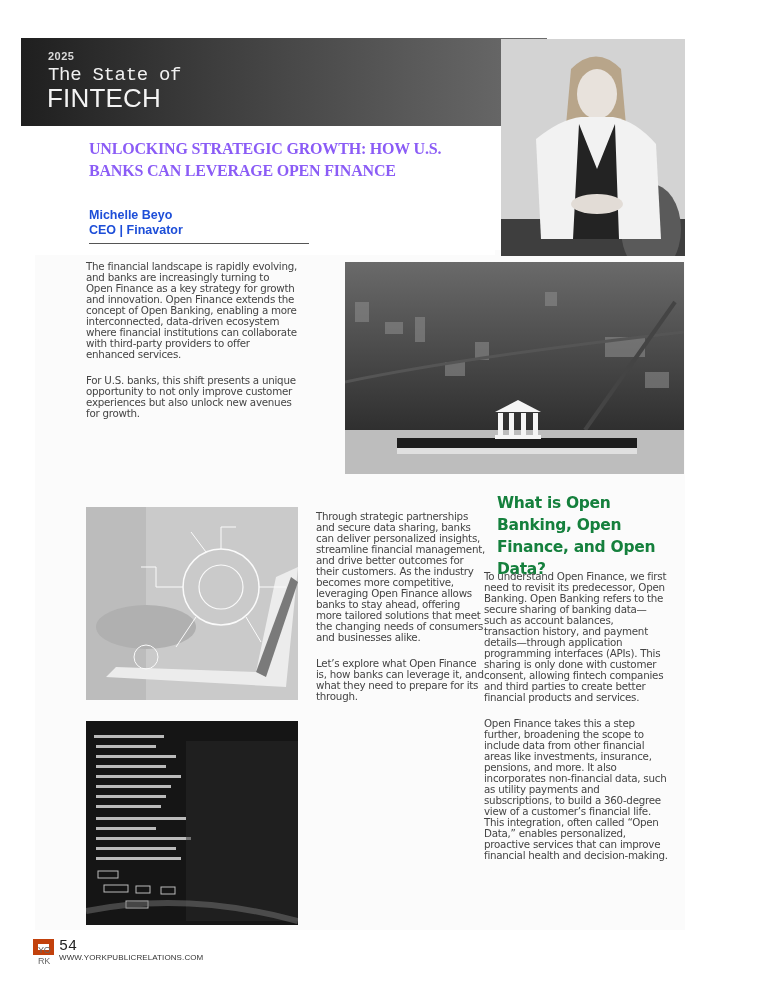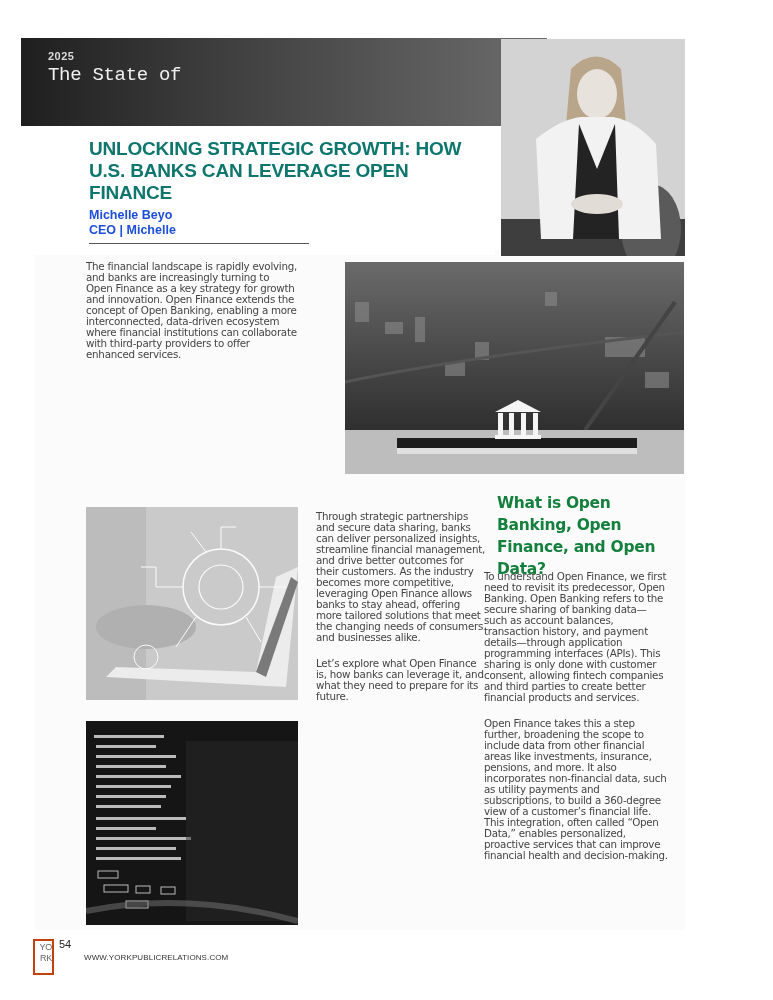--- a/index.html
+++ b/index.html
@@ -16,74 +16,76 @@
   .banner .year { position: absolute; left: 27px; top: 12px; font-family: "Liberation Sans", sans-serif; font-weight: bold; font-size: 11px; color: #d9d9d9; letter-spacing: 0.5px; }
   .banner .line1 { position: absolute; left: 27px; top: 26px; font-family: Liberation Mono, monospace; font-size: 19px; color: #f1f1f1; letter-spacing: -0.3px; }
   .banner .line2 { position: absolute; left: 26px; top: 45px; font-family: "Liberation Sans", sans-serif; font-size: 26px; color: #f4f4f4; letter-spacing: 0.2px; }
 
   .portrait {
     position: absolute; left: 501px; top: 39px; width: 184px; height: 217px;
     background: linear-gradient(180deg, #d9d9d9 0%, #cfcfcf 60%, #4a4a4a 78%, #333 100%);
     overflow: hidden;
   }
 
-  .article-title { position: absolute; left: 89px; top: 138px; width: 400px; font-family: Liberation Sans, sans-serif; font-weight: bold; font-size: 19px; line-height: 22px; color: #0f766e; letter-spacing: -0.2px; }
+  .article-title { position: absolute; left: 89px; top: 138px; width: 400px; font-family: Liberation Serif, serif; font-weight: bold; font-size: 16px; line-height: 22px; color: #8b5cf6; letter-spacing: -0.2px; }
   .author { position: absolute; left: 89px; top: 208px; font-family: "Liberation Sans", sans-serif; font-weight: bold; font-size: 12.5px; line-height: 15px; color: #1d4ed8; }
   .rule { position: absolute; left: 89px; top: 243px; width: 220px; height: 1px; background: #555; }
 
   .body-text { position: absolute; font-family: "DejaVu Sans", sans-serif; font-size: 10.3px; line-height: 11px; color: #444; letter-spacing: -0.25px; }
   .body-text p { margin-bottom: 15px; }
 
   .intro { left: 86px; top: 261px; width: 212px; }
   .col-mid { left: 316px; top: 511px; width: 172px; }
   .col-right { left: 484px; top: 571px; width: 185px; }
 
   .section-heading { position: absolute; left: 497px; top: 492px; width: 190px; font-family: "DejaVu Sans", sans-serif; font-weight: bold; font-size: 15.5px; line-height: 22px; color: #15803d; letter-spacing: -0.3px; }
 
   .img-city { position: absolute; left: 345px; top: 262px; width: 339px; height: 212px; background: #3a3a3a; overflow: hidden; }
   .img-laptop { position: absolute; left: 86px; top: 507px; width: 212px; height: 193px; background: linear-gradient(160deg, #d4d4d4 0%, #bdbdbd 40%, #e2e2e2 70%, #cfcfcf 100%); overflow: hidden; }
   .img-code { position: absolute; left: 86px; top: 721px; width: 212px; height: 204px; background: linear-gradient(120deg, #2a2a2a 0%, #111 40%, #222 70%, #1a1a1a 100%); overflow: hidden; }
 
-  .footer-logo { position: absolute; left: 33px; top: 939px; width: 21px; height: 36px; border: 2px solid #c2410c; font-family: "Liberation Sans", sans-serif; font-size: 9px; line-height: 10.5px; color: #666; text-align: right; padding-top: 1px; letter-spacing: -0.3px; }
-  .page-num { position: absolute; left: 59px; top: 938px; font-family: Liberation Sans, sans-serif; font-size: 11px; color: #222; }
-  .site-url { position: absolute; left: 59px; top: 953px; font-family: "Liberation Sans", sans-serif; font-size: 8px; color: #333; letter-spacing: 0.1px; margin-left: 25px; }
+  .footer-logo { position: absolute; left: 33px; top: 939px; width: 21px; height: 16px; border: 5px solid #c2410c; font-family: "Liberation Sans", sans-serif; font-size: 9px; line-height: 10.5px; color: #666; text-align: left; padding-top: 1px; letter-spacing: -0.3px; }
+  .page-num { position: absolute; left: 59px; top: 938px; font-family: Liberation Mono, monospace; font-size: 15px; color: #222; }
+  .site-url { position: absolute; left: 59px; top: 953px; font-family: "Liberation Sans", sans-serif; font-size: 8px; color: #333; letter-spacing: 0.1px; }
 </style>
 </head>
 <body>
 
 <div class="panel-main"></div>
 <div class="panel-top"></div>
 
 <div class="banner">
   <div class="year">2025</div>
   <div class="line1">The State of</div>
+  <div class="line2">FINTECH</div>
 </div>
 
 <div class="portrait">
   <svg width="184" height="217" viewBox="0 0 184 217">
     <rect x="0" y="0" width="184" height="217" fill="#d3d3d3"></rect>
     <rect x="0" y="180" width="184" height="37" fill="#3e3e3e"></rect>
     <ellipse cx="150" cy="190" rx="30" ry="45" fill="#5a5a5a"></ellipse>
     <path d="M70 30 Q95 5 120 30 L128 120 L62 120 Z" fill="#b8a58a"></path>
     <ellipse cx="96" cy="55" rx="20" ry="25" fill="#e8e2dc"></ellipse>
     <path d="M35 100 Q60 80 80 78 L112 78 Q135 82 155 105 L160 200 L40 200 Z" fill="#f2f2f2"></path>
     <path d="M78 85 L96 130 L114 85 L118 200 L72 200 Z" fill="#232323"></path>
     <ellipse cx="96" cy="165" rx="26" ry="10" fill="#e2dcd6"></ellipse>
   </svg>
 </div>
 
 <div class="article-title">UNLOCKING STRATEGIC GROWTH: HOW U.S. BANKS CAN LEVERAGE OPEN FINANCE</div>
 <div class="author">
   <div>Michelle Beyo</div>
-  <div>CEO | Michelle</div>
+  <div>CEO | Finavator</div>
 </div>
 <div class="rule"></div>
 
 <div class="body-text intro">
   <p>The financial landscape is rapidly evolving, and banks are increasingly turning to Open Finance as a key strategy for growth and innovation. Open Finance extends the concept of Open Banking, enabling a more interconnected, data-driven ecosystem where financial institutions can collaborate with third-party providers to offer enhanced services.</p>
+  <p>For U.S. banks, this shift presents a unique opportunity to not only improve customer experiences but also unlock new avenues for growth.</p>
 </div>
 
 <div class="img-city">
   <svg width="339" height="212" viewBox="0 0 339 212">
     <defs>
       <linearGradient id="sky" x1="0" y1="0" x2="0" y2="1">
         <stop offset="0" stop-color="#6a6a6a"></stop>
         <stop offset="1" stop-color="#2f2f2f"></stop>
       </linearGradient>
     </defs>
@@ -160,21 +162,21 @@
         <rect x="75" y="166" width="14" height="7"></rect>
       <rect x="40" y="180" width="22" height="7"></rect>
     </g>
     <rect x="100" y="20" width="112" height="180" fill="#2a2a2a" opacity="0.5"></rect>
     <path d="M0 190 Q100 170 212 200" stroke="#777" stroke-width="6" fill="none" opacity="0.5"></path>
   </svg>
 </div>
 
 <div class="body-text col-mid">
   <p>Through strategic partnerships and secure data sharing, banks can deliver personalized insights, streamline financial management, and drive better outcomes for their customers. As the industry becomes more competitive, leveraging Open Finance allows banks to stay ahead, offering more tailored solutions that meet the changing needs of consumers and businesses alike.</p>
-  <p>Let’s explore what Open Finance is, how banks can leverage it, and what they need to prepare for its future.</p>
+  <p>Let’s explore what Open Finance is, how banks can leverage it, and what they need to prepare for its through.</p>
 </div>
 
 <div class="section-heading">What is Open Banking, Open Finance, and Open Data?</div>
 <div class="body-text col-right">
   <p>To understand Open Finance, we first need to revisit its predecessor, Open Banking. Open Banking refers to the secure sharing of banking data—such as account balances, transaction history, and payment details—through application programming interfaces (APIs). This sharing is only done with customer consent, allowing fintech companies and third parties to create better financial products and services.</p>
   <p>Open Finance takes this a step further, broadening the scope to include data from other financial areas like investments, insurance, pensions, and more. It also incorporates non-financial data, such as utility payments and subscriptions, to build a 360-degree view of a customer’s financial life. This integration, often called “Open Data,” enables personalized, proactive services that can improve financial health and decision-making.</p>
 </div>
 
 <div class="footer-logo">
   <div>YO</div>

